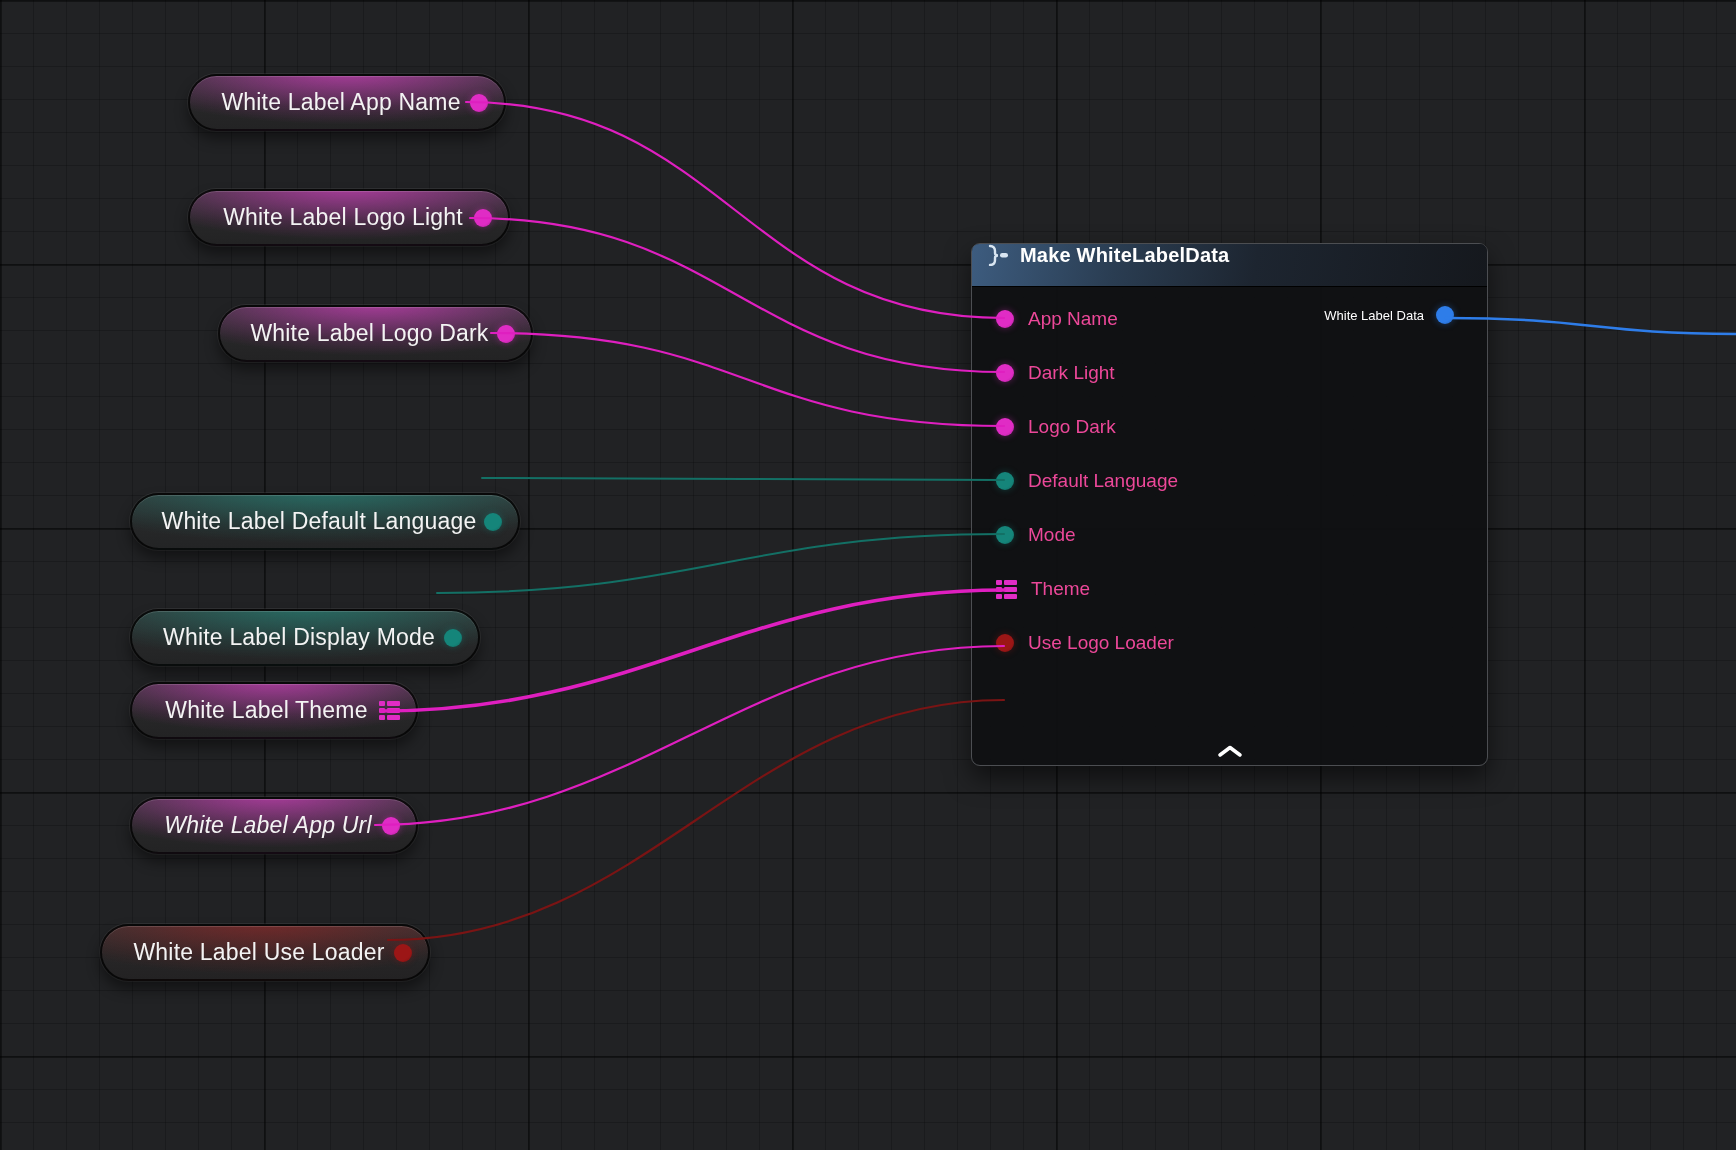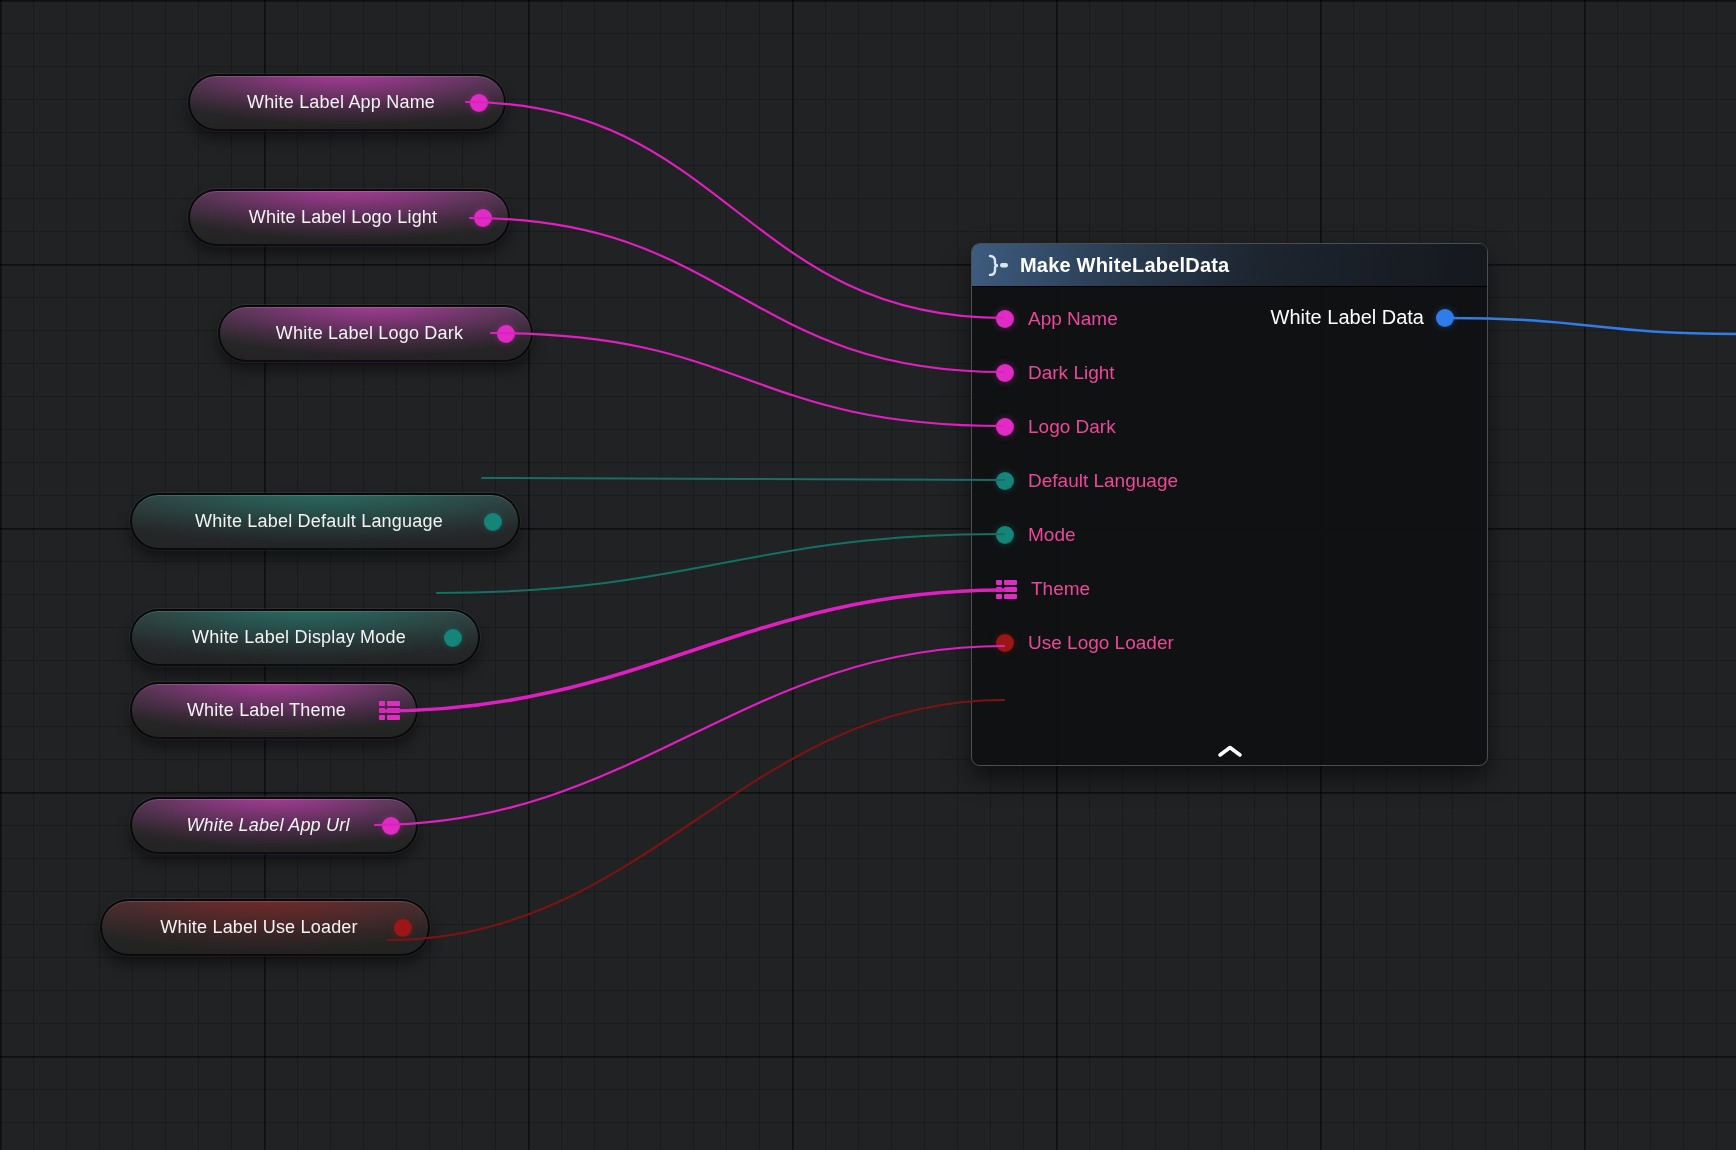--- a/index.html
+++ b/index.html
@@ -20,21 +20,21 @@
   
   .getter{
     position:absolute;z-index:3;height:57px;border-radius:29px;
     display:flex;align-items:center;
     padding:0 16px 0 22px;box-sizing:border-box;
     border:2px solid rgba(5,5,5,0.9);
     box-shadow:0 8px 14px rgba(0,0,0,0.45), inset 0 1px 0 rgba(255,255,255,0.14), 0 0 0 1px rgba(110,110,110,0.22);
     cursor:move;
   }
   .getter .getter-label{
-    flex:1;text-align:center;color:#f3f3f3;font-size:18px;letter-spacing:0.2px;
+    flex:1;text-align:center;color:#f3f3f3;font-size:23px;letter-spacing:0.2px;
     white-space:nowrap;overflow:hidden;
   }
   .glow-pink{background:
     radial-gradient(ellipse 95% 130% at 50% -10%, rgba(216,62,196,0.72), rgba(216,62,196,0.18) 55%, rgba(0,0,0,0) 78%),
     linear-gradient(180deg,#353537,#272728 55%,#232324);}
   .glow-teal{background:
     radial-gradient(ellipse 95% 130% at 50% -10%, rgba(32,142,128,0.62), rgba(32,142,128,0.16) 55%, rgba(0,0,0,0) 78%),
     linear-gradient(180deg,#323435,#272829 55%,#232425); margin-top: 44px;}
   .glow-red{background:
     radial-gradient(ellipse 95% 130% at 50% -10%, rgba(158,34,34,0.60), rgba(158,34,34,0.16) 55%, rgba(0,0,0,0) 78%),
@@ -47,30 +47,30 @@
 
   
   .make-node{
     position:absolute;z-index:3;box-sizing:border-box;
     background:rgba(16,17,19,0.96);
     border:1.5px solid #4c4e52;border-radius:9px;
     box-shadow:0 12px 26px rgba(0,0,0,0.55);
   }
   .make-header{
     height:42px;border-radius:7px 7px 0 0;
-    display:flex;align-items:center;gap:10px;padding:0 14px;
+    display:flex;align-items:flex-start;gap:10px;padding:0 14px;
     background:linear-gradient(100deg,#3d5c7f 0%,#2a3d52 28%,#1d2530 55%,#15181d 100%);
     border-bottom:1px solid #000;cursor:move;
   }
   .make-title{color:#ffffff;font-size:20px;font-weight:bold;letter-spacing:0.2px;}
   .make-inputs{position:absolute;left:0;right:0;top:48px;}
   .make-input-row{height:54px;display:flex;align-items:center;gap:14px;padding-left:24px;}
   .make-input-label{color:#ec4899;font-size:19px;white-space:nowrap;}
   .make-output{position:absolute;top:62px;right:33px;display:flex;align-items:center;gap:12px;}
-  .make-output-label{color:#ffffff;font-size:20px;white-space:nowrap;}
+  .make-output-label{color:#ffffff;font-size:13px;white-space:nowrap;}
   .make-chevron{
     position:absolute;left:50%;bottom:4px;transform:translateX(-50%);
     width:44px;height:20px;display:flex;align-items:center;justify-content:center;cursor:pointer;
   }
   .hdr-icon{display:inline-flex;flex:none;}
 </style>
 </head>
 <body>
 
 <div class="canvas" id="canvas" style="width: 1736px; height: 1150px;">
@@ -119,21 +119,21 @@
             <rect x="0" y="14" width="6" height="5" rx="1"></rect>
             <rect x="8" y="14" width="13" height="5" rx="1"></rect>
           </g>
         </svg>
       </span>
     </div>
     <div class="getter glow-pink" style="left: 130px; top: 797px; width: 288px; font-style: italic;">
       <span class="getter-label">White Label App Url</span>
       <span class="pin pin-circle" style="background: radial-gradient(circle at 38% 35%, rgb(224, 44, 197), rgb(224, 44, 197) 60%, rgba(0, 0, 0, 0.25)) rgb(224, 44, 197); box-shadow: rgba(224, 44, 197, 0.4) 0px 0px 7px;"></span>
     </div>
-    <div class="getter glow-red" style="left: 100px; top: 899px; width: 330px;">
+    <div class="getter glow-red" style="left: 100px; top: 924px; width: 330px;">
       <span class="getter-label">White Label Use Loader</span>
       <span class="pin pin-circle" style="background: radial-gradient(circle at 38% 35%, rgb(156, 22, 22), rgb(156, 22, 22) 60%, rgba(0, 0, 0, 0.25)) rgb(156, 22, 22); box-shadow: rgba(156, 22, 22, 0.4) 0px 0px 7px;"></span>
     </div>
     <div class="make-node" id="make-node" style="left: 971px; top: 243px; width: 517px; height: 523px;">
     <div class="make-header">
       <span class="hdr-icon">
         <svg width="24" height="22" viewBox="0 0 24 22">
           <path d="M4 2 q5 0 5 5 v2 q0 2.5 3 2.5 q-3 0 -3 2.5 v2 q0 5 -5 5" stroke="#d9e6f2" stroke-width="2.4" fill="none" stroke-linecap="round"></path>
           <rect x="14" y="9" width="8" height="4.5" rx="2.2" fill="#d9e6f2"></rect>
         </svg>

